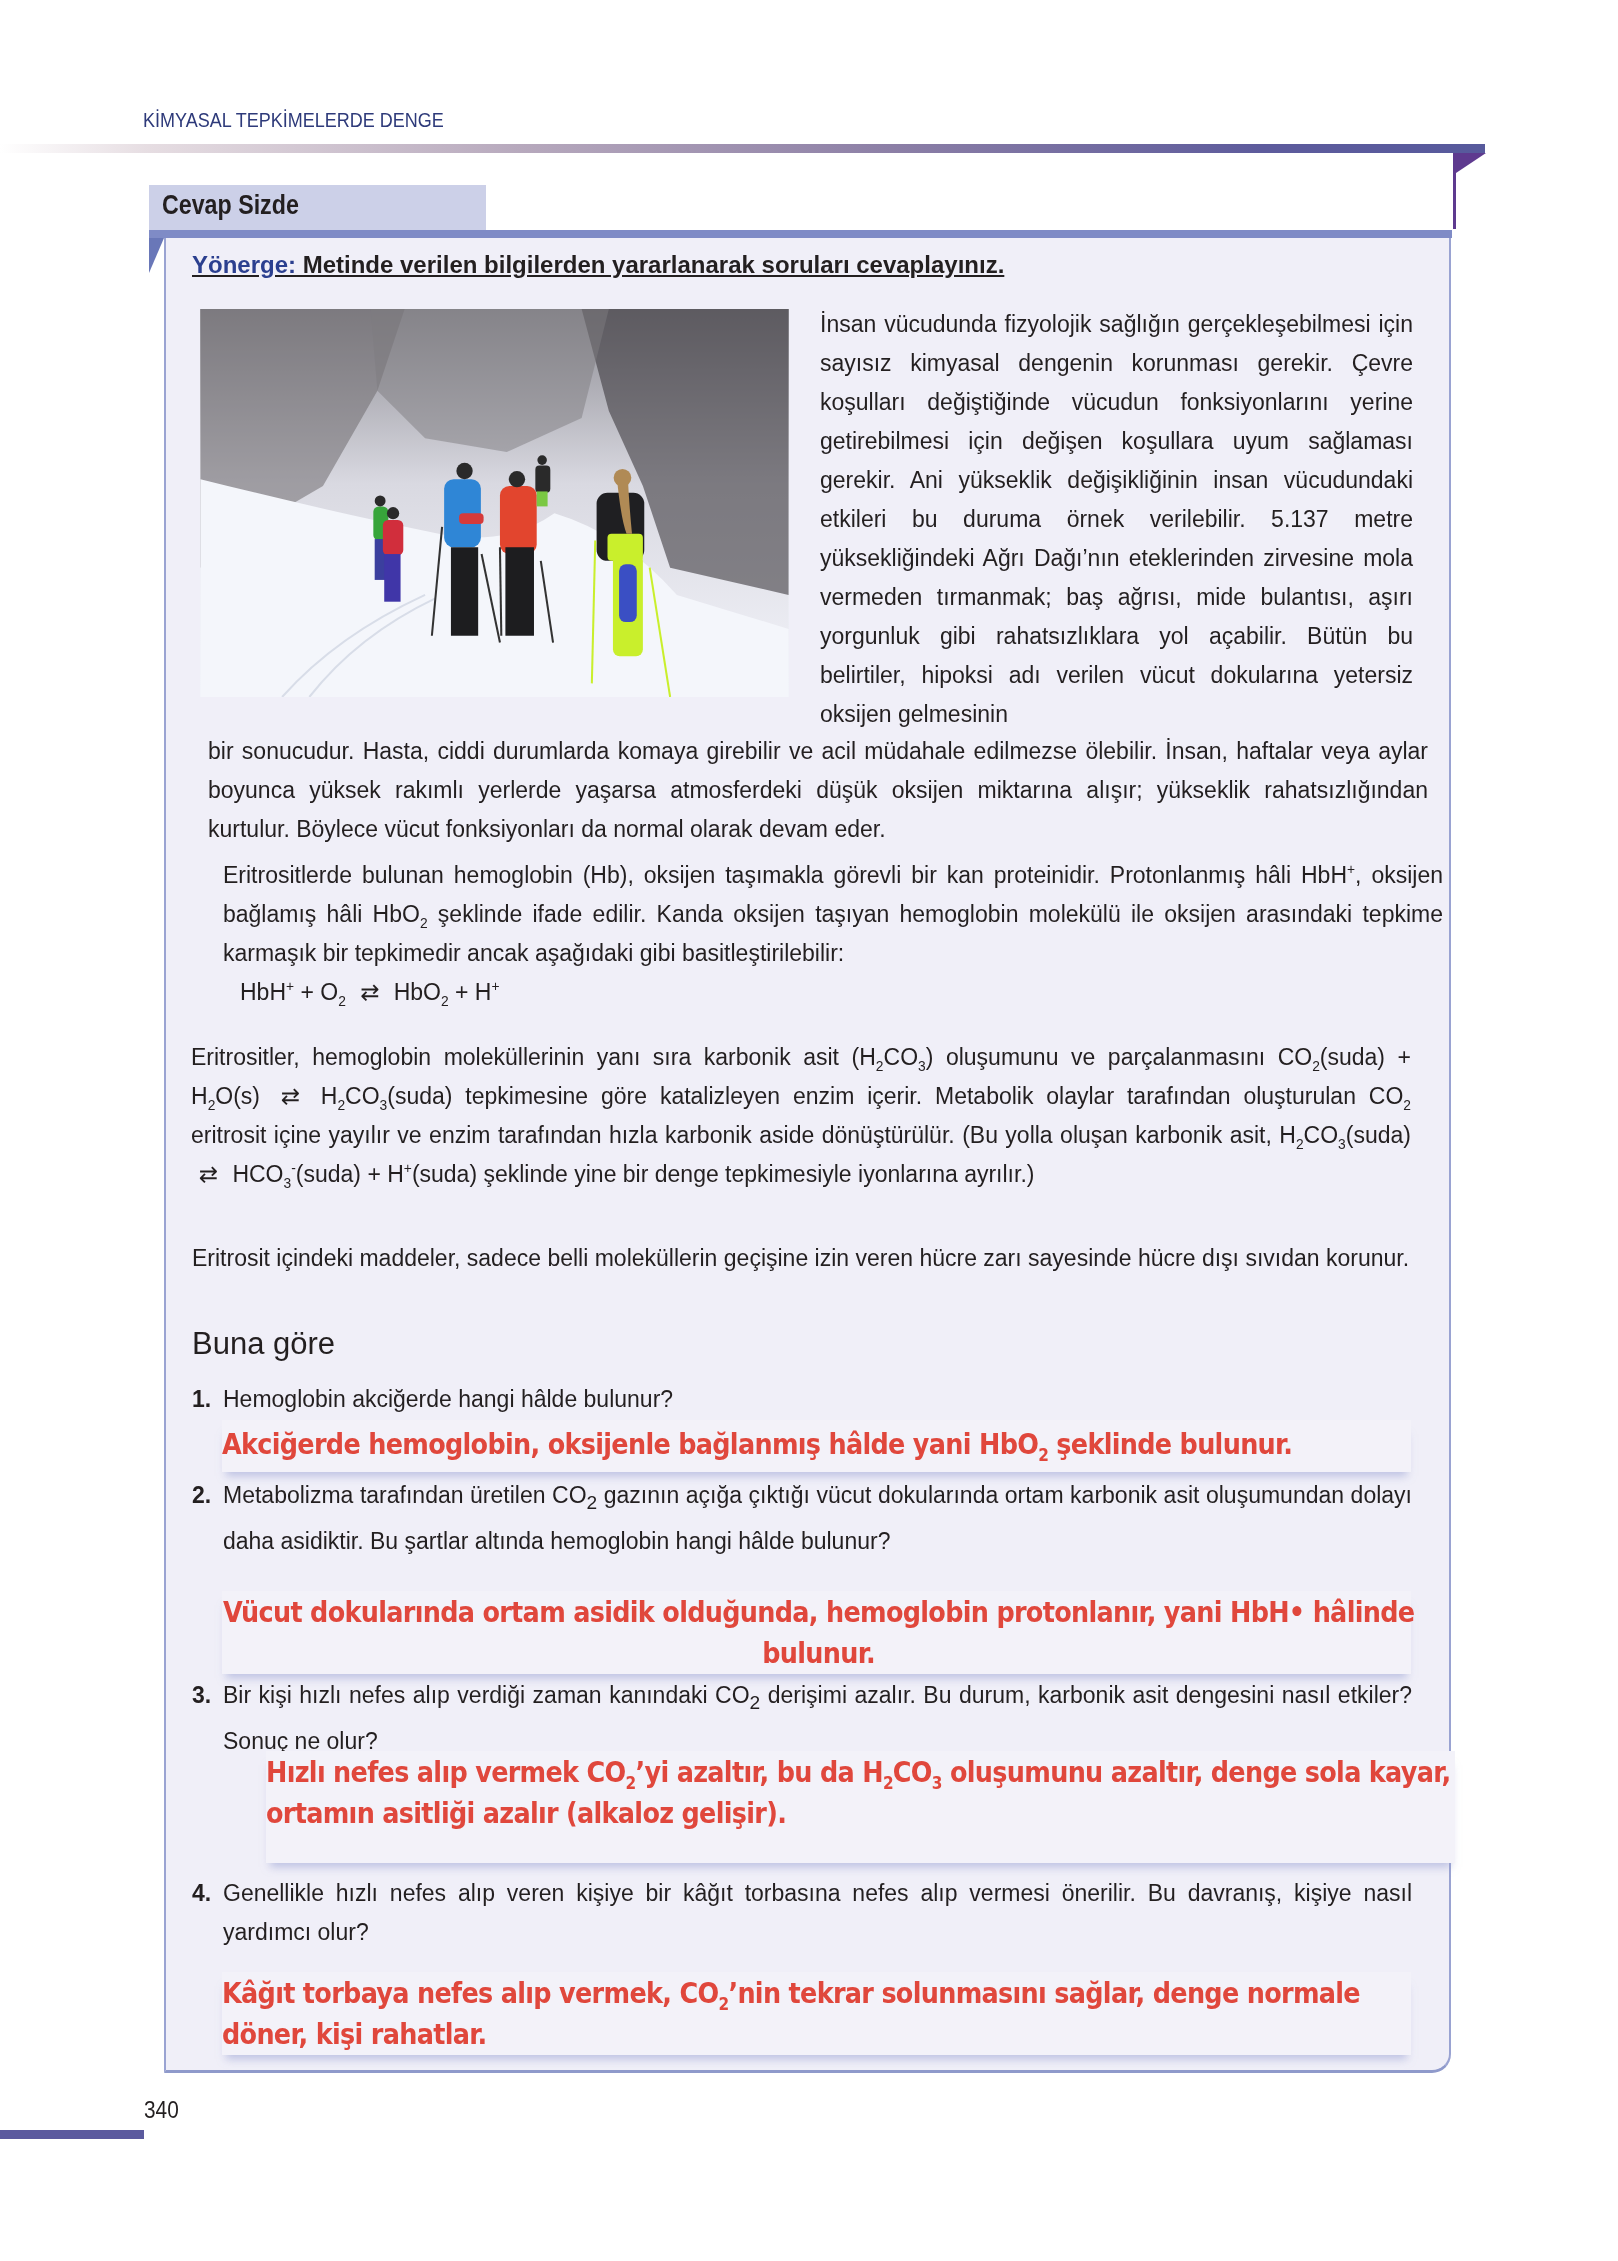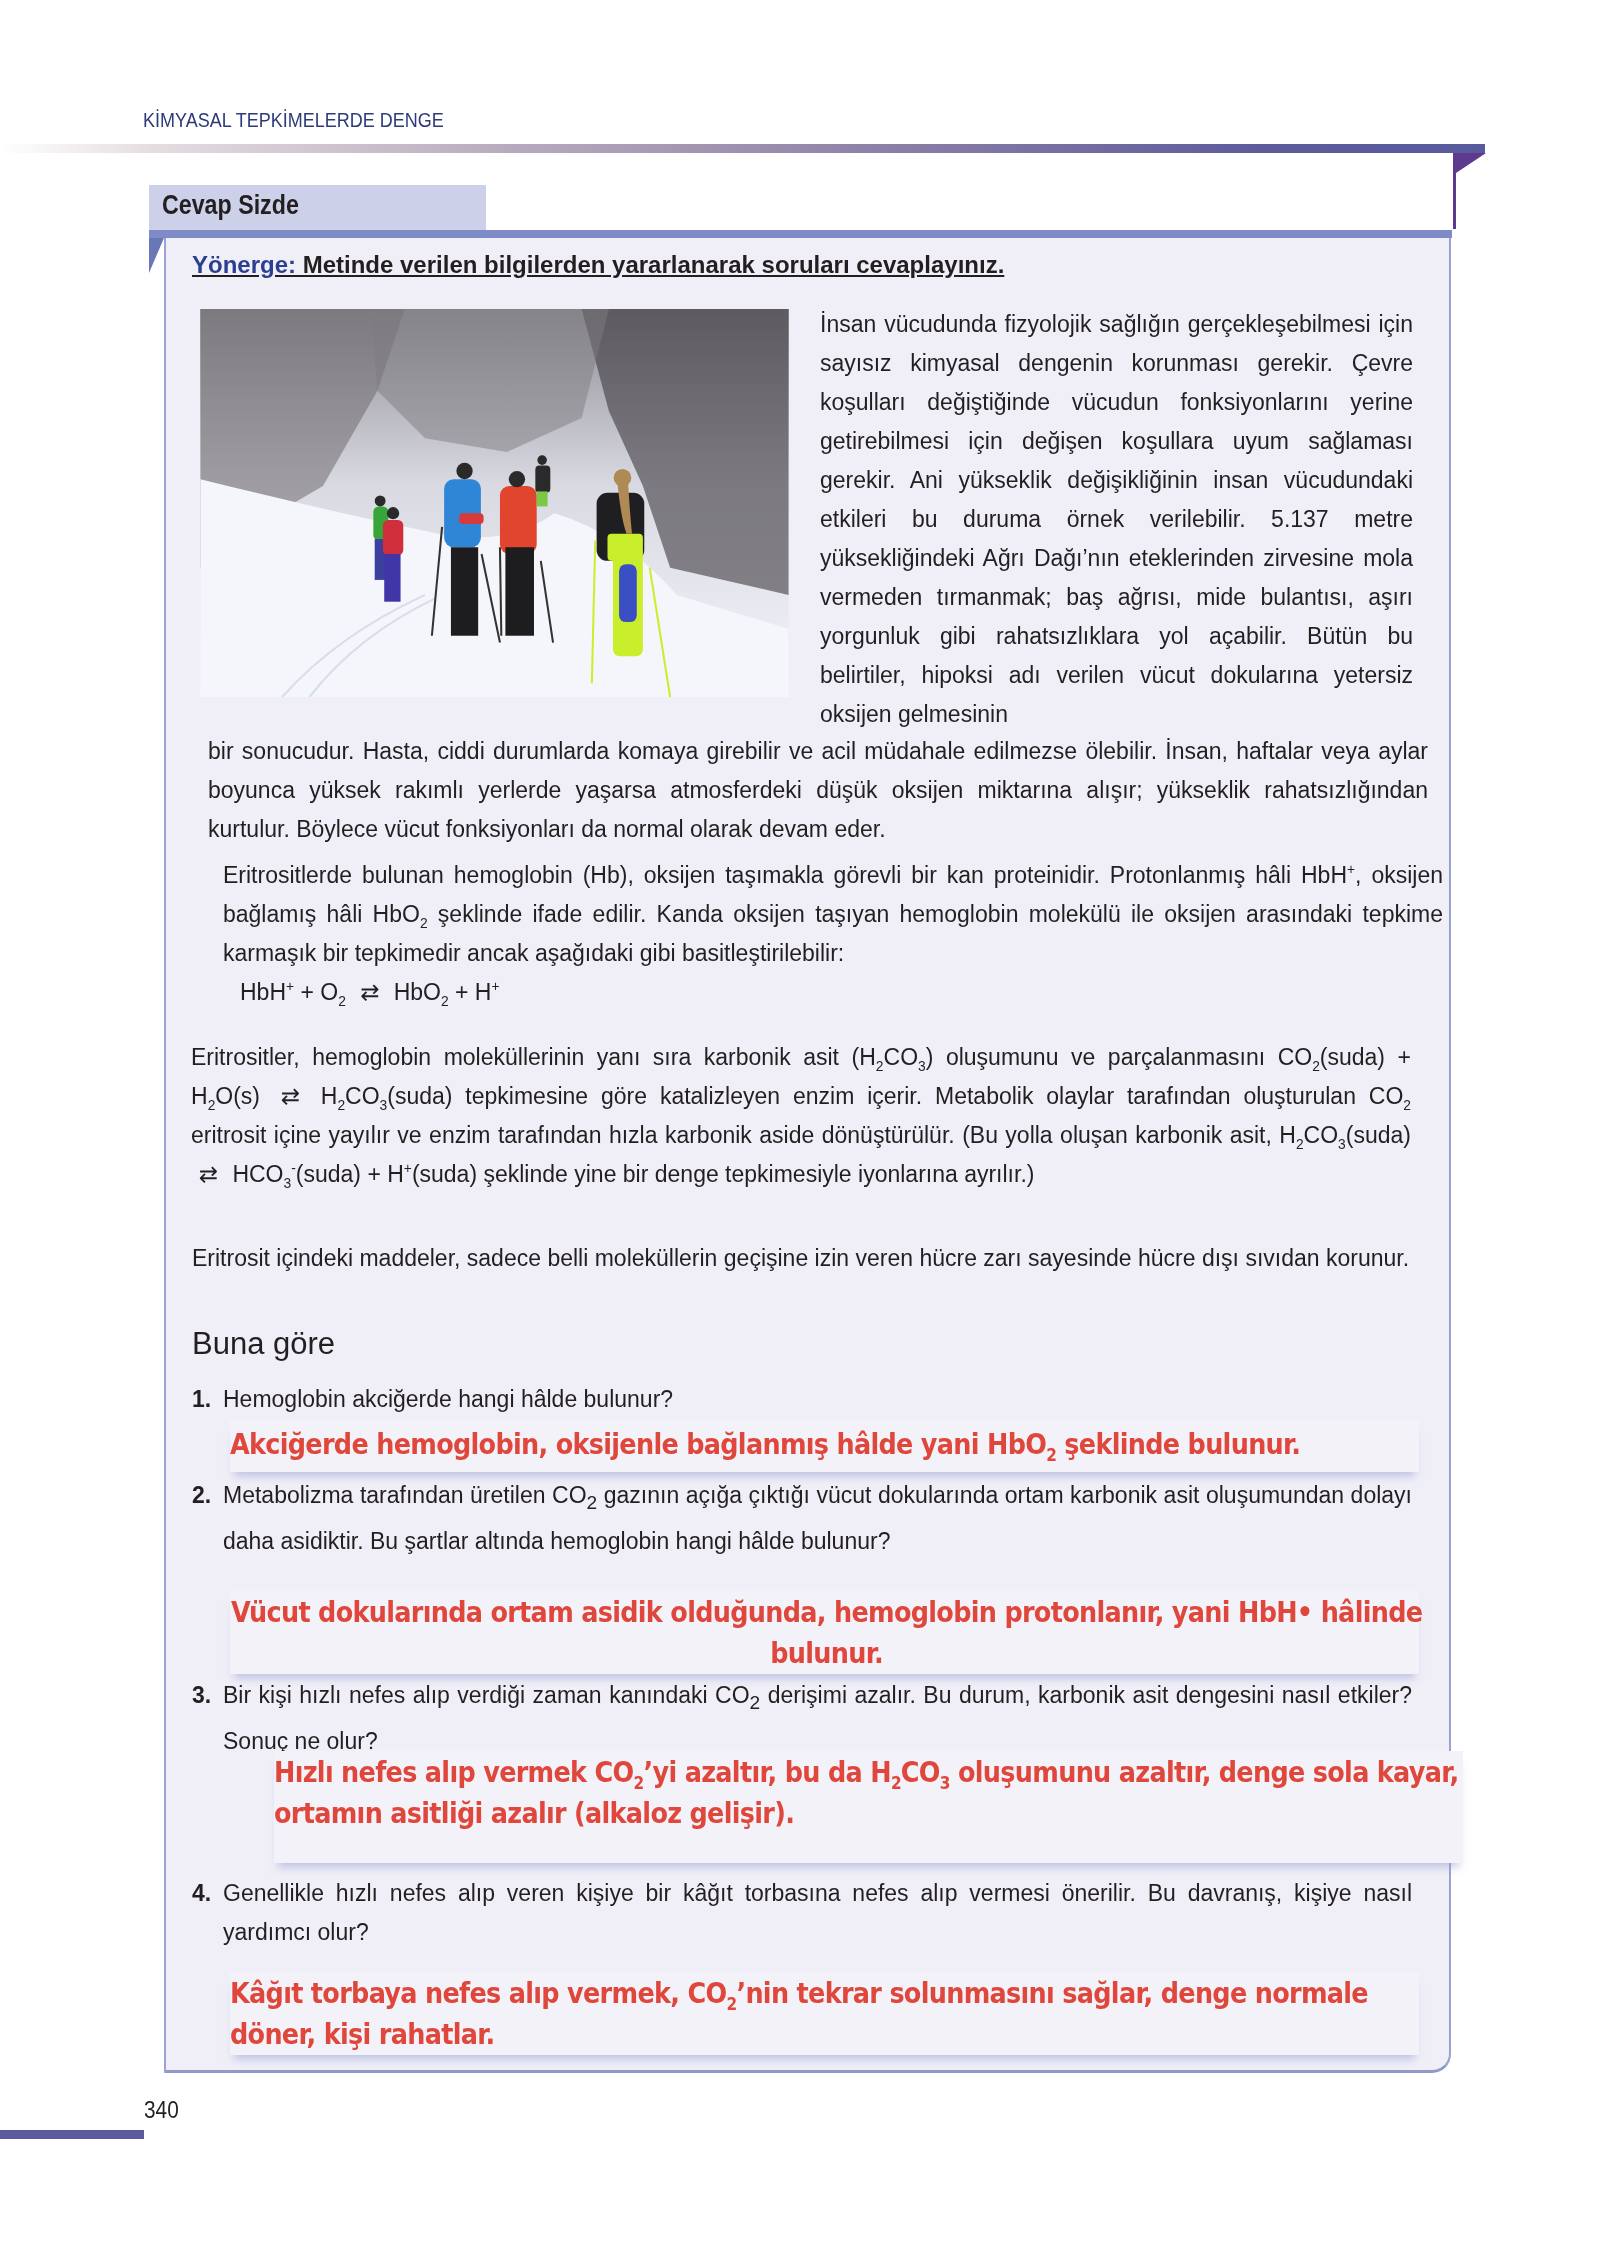--- a/index.html
+++ b/index.html
@@ -22,21 +22,21 @@
   #intro-right { left:820px; top:305px; width:593px; }
   #intro-rest { left:208px; top:732px; width:1220px; }
   #para2 { left:192px; top:856px; width:1220px;margin-left:31px; }
   #eq1 { left:240px; top:973px; font-size:23px; white-space:nowrap; }
   #para3 { left:191px; top:1038px; width:1220px; }
   #para4 { left:192px; top:1239px; width:1220px; }
   #buna { left:192px; top:1326px; font-size:31px; }
   .q { position:absolute; left:192px; width:1220px; font-size:23px; line-height:39px; text-align:justify; }
   .q .num { position:absolute; left:0; top:0; font-weight:bold; }
   .q .qtext { margin-left:31px; display:block; }
-  .ansbox { position:absolute; left:230px; width:1189px; background:#f3f2f9; box-shadow:0 9.5px 8.2px -4.1px rgba(150,158,210,0.55); }
+  .ansbox { position:absolute; left:222px; width:1189px; background:#f3f2f9; box-shadow:0 9.5px 8.2px -4.1px rgba(150,158,210,0.55); }
   .ans { font-family:"DejaVu Sans", sans-serif; font-weight:bold; color:#e0473c; font-size:29px; line-height:41px; letter-spacing:-0.8px; transform:scaleX(0.88); transform-origin:left top; width:1356px; white-space:normal; }
   #page-bar { left:0; top:2130px; width:144px; height:8.9px; background:#5b5a9e; }
   #page-num { left:144px; top:2096px; font-size:24.5px; color:#231f20; transform:scaleX(0.85); transform-origin:left top; }
   .arrow { display:inline-block; width:35px; text-align:center; font-size:23px; }
 </style>
 </head>
 <body>
 
 <div class="abs" id="chapter-title">KİMYASAL TEPKİMELERDE DENGE</div>
 <div class="abs" id="top-bar"></div>

